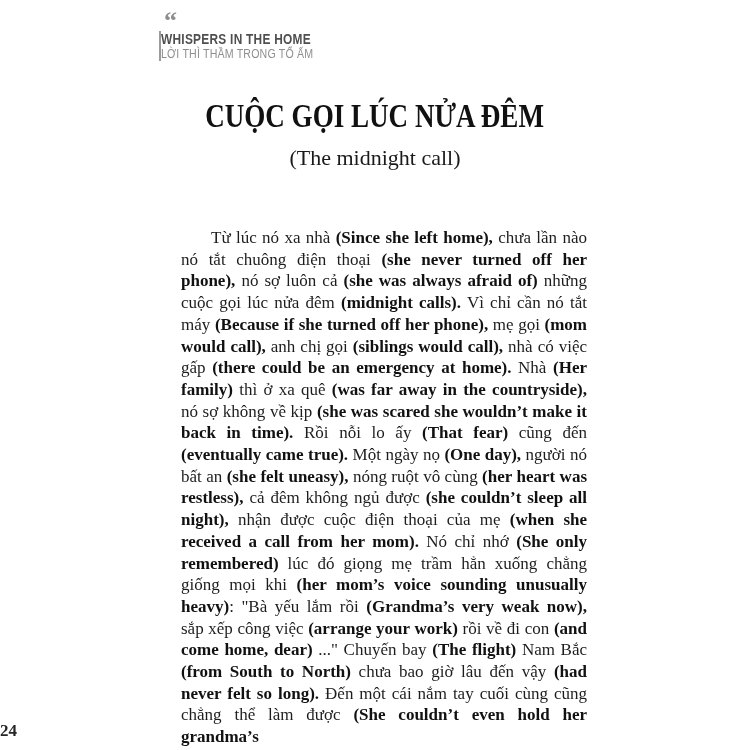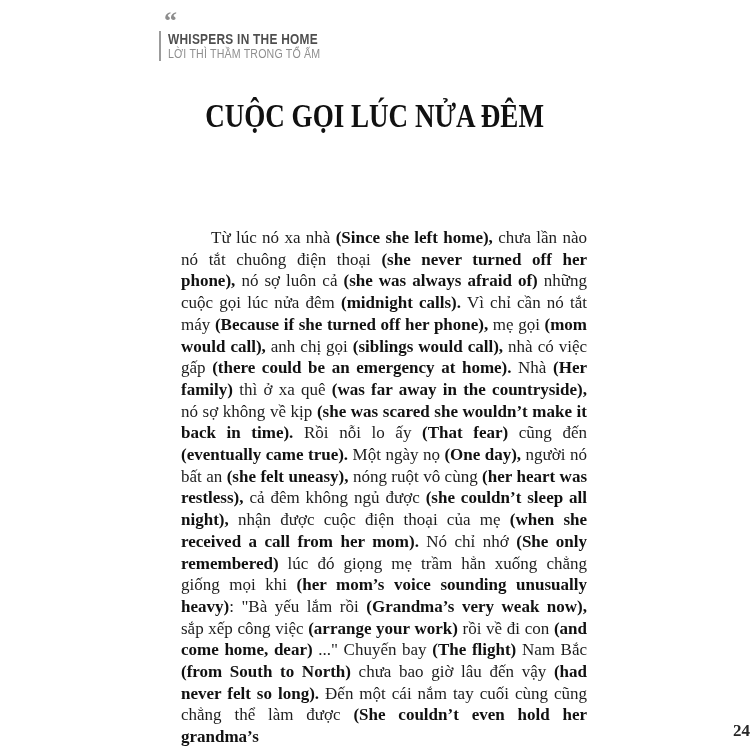--- a/index.html
+++ b/index.html
@@ -19,21 +19,20 @@
     line-height: 1;
     font-weight: bold;
     color: #8d8d8d;
     font-family: "Liberation Serif", serif;
   }
   .header-block {
     position: absolute;
     left: 159px;
     top: 31px;
     border-left: 2px solid #9b9b9b;
-    padding-left: 7px;
   }
   .header-inner {
     transform: scaleX(0.85);
     transform-origin: left top;
   }
   .header-title {
     font-family: "Liberation Sans", sans-serif;
     font-weight: bold;
     font-size: 14px;
     line-height: 16px;
@@ -91,21 +90,21 @@
     text-indent: 30px;
   }
   .body-text .b {
     font-weight: bold;
     color: #111111;
   }
   .page-number {
     position: absolute;
     left: 0; right: 0;
     top: 721px;
-    text-align: right;
+    text-align: left;
     font-size: 17px;
     font-weight: 600;
     color: #262626;
   }
 </style>
 </head>
 <body>
 
 <div class="page">
 
@@ -115,18 +114,19 @@
     <div class="header-inner">
       <div class="header-title">WHISPERS IN THE HOME</div>
       <div class="header-subtitle">LỜI THÌ THẦM TRONG TỔ ẤM</div>
     </div>
   </div>
 
   <div class="chapter-title">
     <span class="chapter-title-inner">CUỘC GỌI LÚC NỬA ĐÊM</span>
   </div>
 
+  <div class="chapter-subtitle">(The midnight call)</div>
 
   <p class="body-text"><span>Từ lúc nó xa nhà </span><span class="b">(Since she left home),</span><span> chưa lần nào nó tắt chuông điện thoại </span><span class="b">(she never turned off her phone),</span><span> nó sợ luôn cả </span><span class="b">(she was always afraid of)</span><span> những cuộc gọi lúc nửa đêm </span><span class="b">(midnight calls).</span><span> Vì chỉ cần nó tắt máy </span><span class="b">(Because if she turned off her phone),</span><span> mẹ gọi </span><span class="b">(mom would call),</span><span> anh chị gọi </span><span class="b">(siblings would call),</span><span> nhà có việc gấp </span><span class="b">(there could be an emergency at home).</span><span> Nhà </span><span class="b">(Her family)</span><span> thì ở xa quê </span><span class="b">(was far away in the countryside),</span><span> nó sợ không về kịp </span><span class="b">(she was scared she wouldn’t make it back in time).</span><span> Rồi nỗi lo ấy </span><span class="b">(That fear)</span><span> cũng đến </span><span class="b">(eventually came true).</span><span> Một ngày nọ </span><span class="b">(One day),</span><span> người nó bất an </span><span class="b">(she felt uneasy),</span><span> nóng ruột vô cùng </span><span class="b">(her heart was restless),</span><span> cả đêm không ngủ được </span><span class="b">(she couldn’t sleep all night),</span><span> nhận được cuộc điện thoại của mẹ </span><span class="b">(when she received a call from her mom).</span><span> Nó chỉ nhớ </span><span class="b">(She only remembered)</span><span> lúc đó giọng mẹ trầm hẳn xuống chẳng giống mọi khi </span><span class="b">(her mom’s voice sounding unusually heavy)</span><span>: "Bà yếu lắm rồi </span><span class="b">(Grandma’s very weak now),</span><span> sắp xếp công việc </span><span class="b">(arrange your work)</span><span> rồi về đi con </span><span class="b">(and come home, dear)</span><span> ..." Chuyến bay </span><span class="b">(The flight)</span><span> Nam Bắc </span><span class="b">(from South to North)</span><span> chưa bao giờ lâu đến vậy </span><span class="b">(had never felt so long).</span><span> Đến một cái nắm tay cuối cùng cũng chẳng thể làm được </span><span class="b">(She couldn’t even hold her grandma’s</span></p>
 
   <div class="page-number">24</div>
 
 </div>
 
 </body></html>

